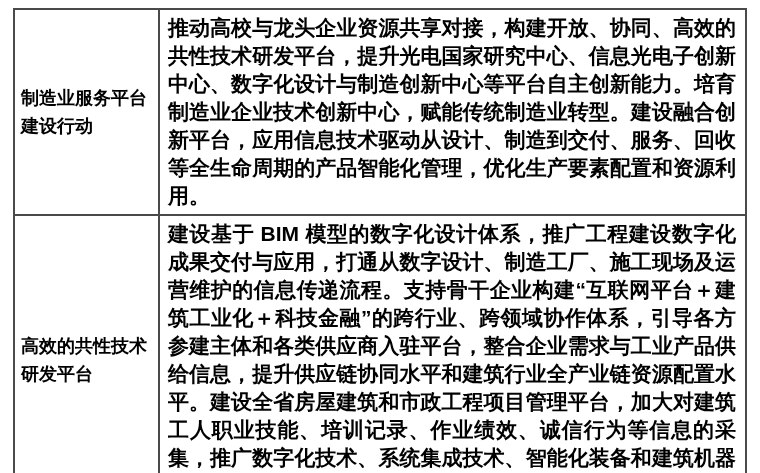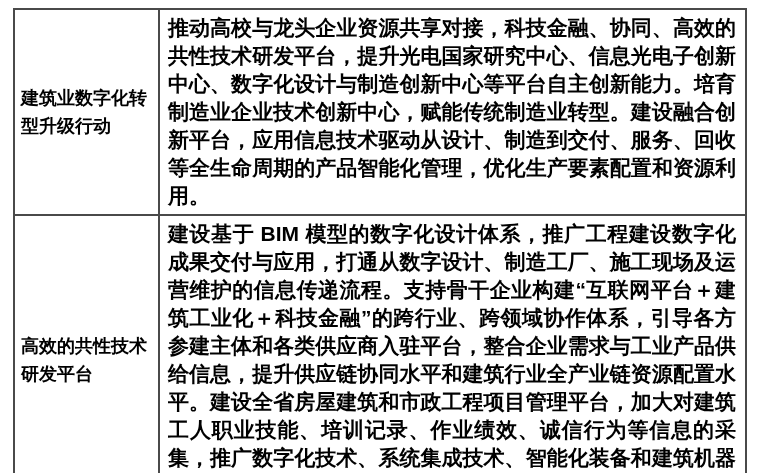--- a/index.html
+++ b/index.html
@@ -57,24 +57,24 @@
   .row-2 { height: 274px; }
 </style>
 </head>
 <body>
 
 <div class="page">
   <table class="doc-table">
     <tbody>
       <tr class="row-1">
         <td class="label-cell">
-          <div class="label-text">建筑业数字化转型升级行动</div>
+          <div class="label-text">制造业服务平台建设行动</div>
         </td>
         <td class="content-cell">
-          <div class="content-text">推动高校与龙头企业资源共享对接，科技金融、协同、高效的共性技术研发平台，提升光电国家研究中心、信息光电子创新中心、数字化设计与制造创新中心等平台自主创新能力。培育制造业企业技术创新中心，赋能传统制造业转型。建设融合创新平台，应用信息技术驱动从设计、制造到交付、服务、回收等全生命周期的产品智能化管理，优化生产要素配置和资源利用。</div>
+          <div class="content-text">推动高校与龙头企业资源共享对接，构建开放、协同、高效的共性技术研发平台，提升光电国家研究中心、信息光电子创新中心、数字化设计与制造创新中心等平台自主创新能力。培育制造业企业技术创新中心，赋能传统制造业转型。建设融合创新平台，应用信息技术驱动从设计、制造到交付、服务、回收等全生命周期的产品智能化管理，优化生产要素配置和资源利用。</div>
         </td>
       </tr>
       <tr class="row-2">
         <td class="label-cell">
           <div class="label-text">高效的共性技术研发平台</div>
         </td>
         <td class="content-cell">
           <div class="content-text">建设基于 BIM 模型的数字化设计体系，推广工程建设数字化成果交付与应用，打通从数字设计、制造工厂、施工现场及运营维护的信息传递流程。支持骨干企业构建“互联网平台＋建筑工业化＋科技金融”的跨行业、跨领域协作体系，引导各方参建主体和各类供应商入驻平台，整合企业需求与工业产品供给信息，提升供应链协同水平和建筑行业全产业链资源配置水平。建设全省房屋建筑和市政工程项目管理平台，加大对建筑工人职业技能、培训记录、作业绩效、诚信行为等信息的采集，推广数字化技术、系统集成技术、智能化装备和建筑机器人在部品部件生产环节的应用，构建可视化“智慧工地”。</div>
         </td>
       </tr>

